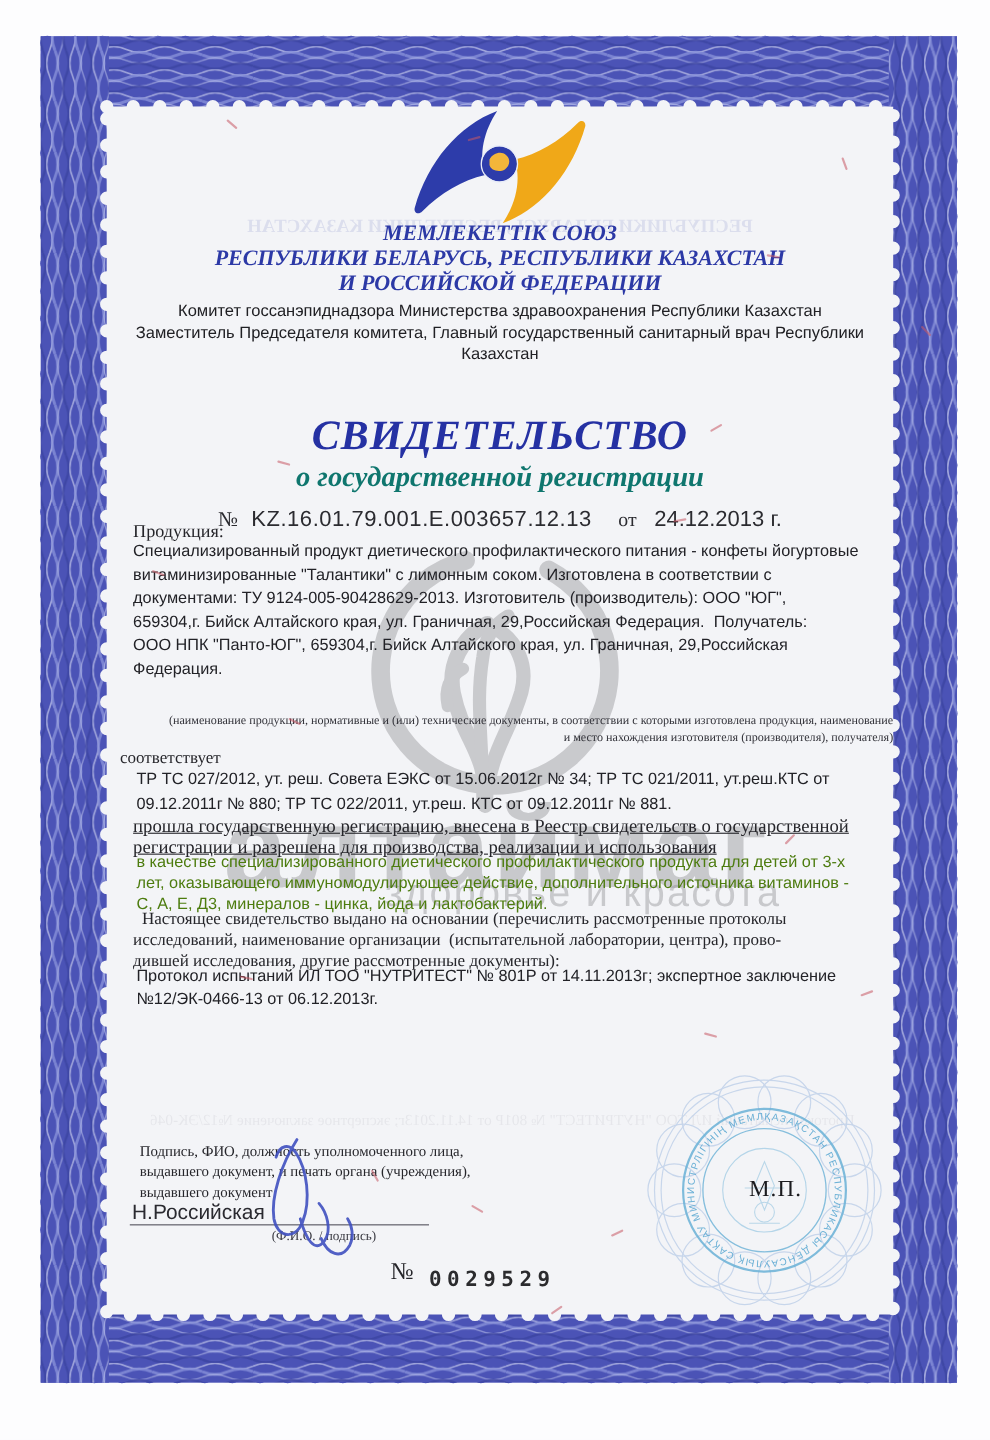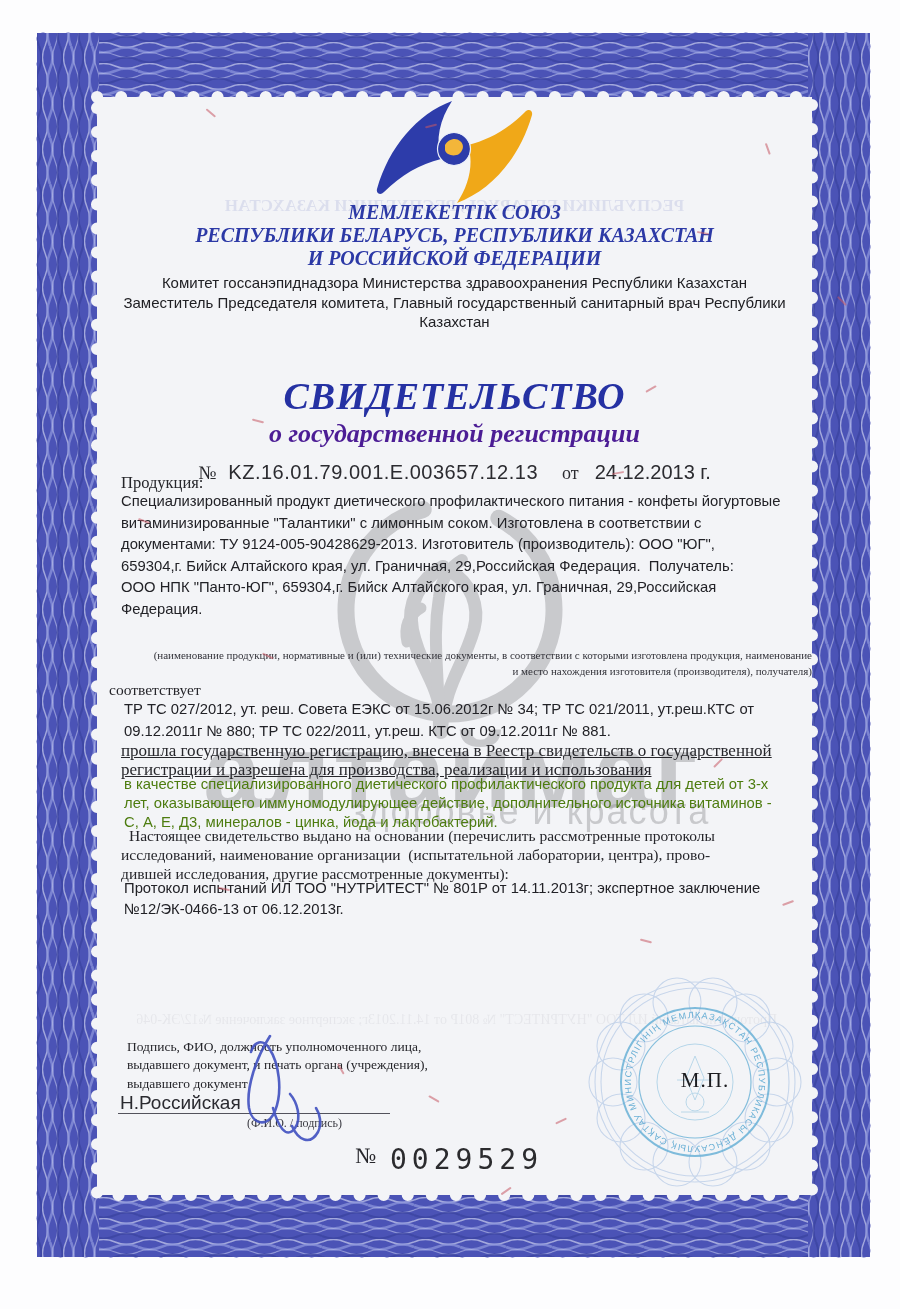--- a/index.html
+++ b/index.html
@@ -48,21 +48,21 @@
   }
   
   .txt{z-index:2;}
   .blue-head{color:#2c39a6;font-weight:bold;font-style:italic;}
   #union1{top:104px;font-size:20px;}
   #union2{top:127px;font-size:20px;}
   #union3{top:150px;font-size:20px;}
   #authority{top:176px;font-size:15px;line-height:19.5px;color:#202024;white-space:pre-line;}
   #authority-note{top:262px;font-size:11px;color:#33333a;}
   #title-main{top:278px;font-size:38px;line-height:42px;color:#2531a3;letter-spacing:1px;}
-  #title-sub{top:322px;font-size:26px;line-height:30px;color:#4c1d95;text-align:center;}
+  #title-sub{top:322px;font-size:26px;line-height:30px;color:#0f766e;text-align:center;}
   #reg-line{top:364px;font-size:20px;color:#2b2b30;}
   #reg-line .lbl{font-family:"Liberation Serif",serif;font-size:19px;}
   #reg-line .num{font-family:"Liberation Sans",sans-serif;letter-spacing:.5px;margin-left:12px;}
   #reg-line .ot{font-family:"Liberation Serif",serif;font-size:18px;margin-left:24px;}
   #reg-line .dat{font-family:"Liberation Sans",sans-serif;margin-left:16px;}
   #product-label{top:376px;left:24px;font-size:16.5px;}
   #product-text{top:394px;left:24px;font-size:14.8px;line-height:21.6px;color:#222227;}
   #product-note{top:551px;font-size:11px;line-height:15.5px;color:#33333a;white-space:pre-line;text-align:right;}
   #conformity-label{top:584px;left:12px;font-size:15.5px;}
   #regulations{top:601px;left:27px;font-size:14.8px;line-height:22px;color:#222227;}
@@ -73,21 +73,21 @@
   #validity{top:845px;left:24px;font-size:15.5px;line-height:23px;}
   #sig-note{top:941px;left:30px;font-size:13.5px;line-height:18.3px;white-space:pre-line;}
   #sig-name{top:995px;left:23px;font-size:19px;color:#2a2a30;}
   #sig-line{top:1016px;left:21px;width:272px;border-top:1.5px solid #52525c;height:0;}
   #sig-caption{top:1019px;left:150px;font-size:12px;color:#3a3a42;}
   #sig-stroke{top:933px;left:135px;z-index:3;}
   #stamp-box{top:875px;left:488px;z-index:2;}
   #mp-label{top:971px;left:573px;width:70px;text-align:center;font-size:21px;color:#1b1b1f;z-index:3;letter-spacing:1px;}
   #docnum{top:1046px;left:258px;z-index:2;}
   #docnum .dn-label{font-family:"Liberation Serif",serif;font-size:22px;vertical-align:6px;color:#26262b;}
-  #docnum .dn-value{font-family:"DejaVu Sans Mono",monospace;font-size:28px;letter-spacing:5px;margin-left:14px;color:#2b2b2e;}
+  #docnum .dn-value{font-family:"DejaVu Sans Mono",monospace;font-size:19px;letter-spacing:5px;margin-left:14px;color:#2b2b2e;font-weight:bold;}
   .fiber{position:absolute;width:12px;height:1.6px;border-radius:2px;background:rgba(198,88,100,.55);z-index:4;}
 </style>
 </head>
 <body>
 
 <svg id="border-svg" width="900" height="1309" viewBox="0 0 900 1309">
   <defs>
     <pattern id="wH" width="46" height="21" patternUnits="userSpaceOnUse">
       <rect width="46" height="21" fill="#4b53b6"></rect>
       <path d="M0 3 Q11.5 -2 23 3 T46 3" stroke="#dde1f5" stroke-width="1.4" fill="none" opacity=".6"></path>

